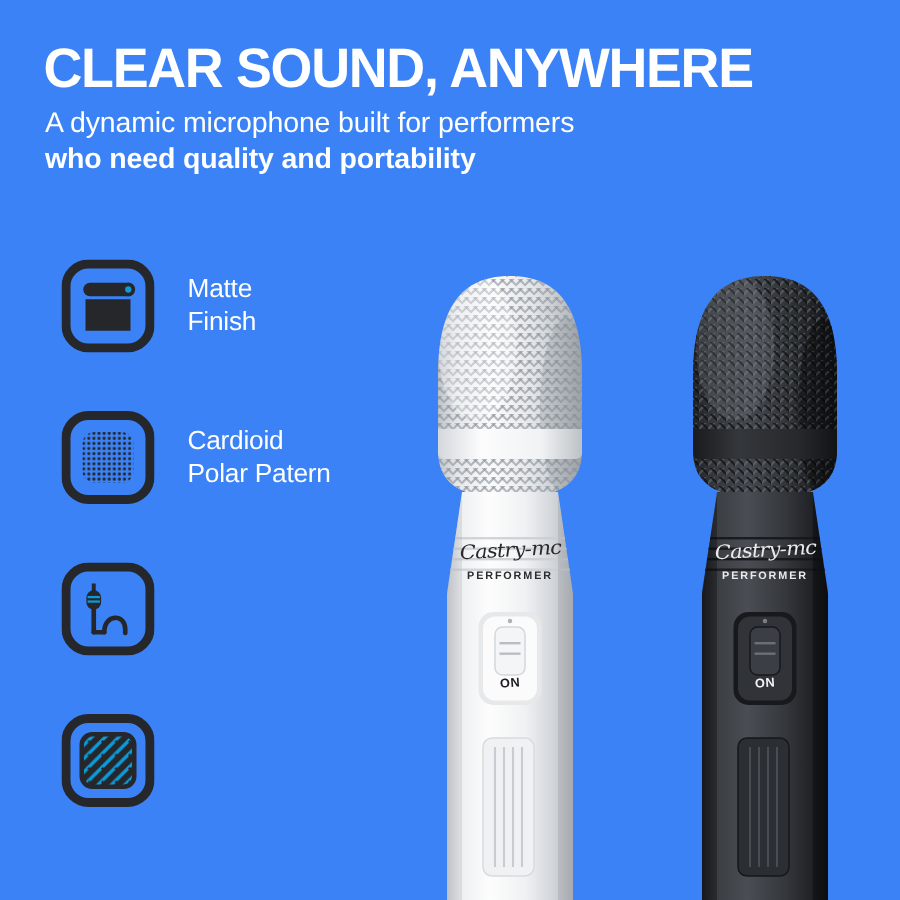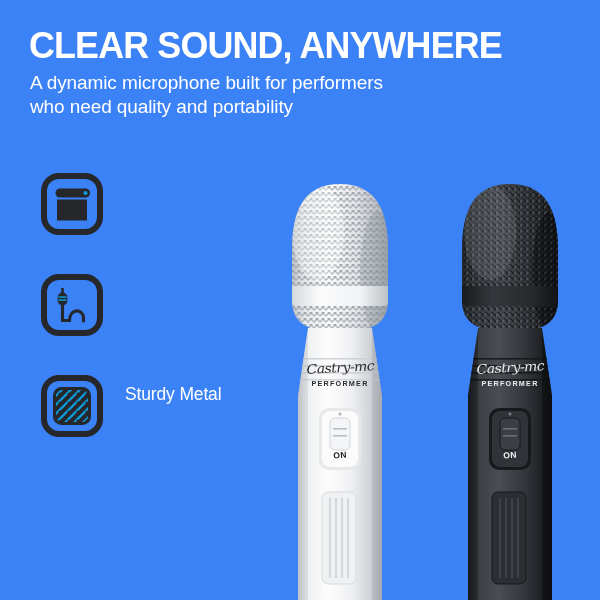--- a/index.html
+++ b/index.html
@@ -36,21 +36,21 @@
     position: absolute;
     left: 30px;
     top: 71px;
     width: 460px;
     color: #ffffff;
     font-size: 19px;
     line-height: 24px;
     font-weight: 400;
     letter-spacing: -0.1px;
   }
-  .subhead .l2 { display: block; }
+  .subhead .l2 { display: block; font-weight: bold; }
 
   
   .features {
     position: absolute;
     left: 41px;
     top: 173px;
     width: 235px;
   }
   .feature {
     position: relative;
@@ -145,22 +145,48 @@
     <div class="feature">
       <div class="feat-icon">
         <svg viewBox="0 0 62 62">
           <rect x="3" y="3" width="56" height="56" rx="15" ry="15" fill="none" stroke="#26272B" stroke-width="6"></rect>
           <rect x="14.5" y="15.5" width="33" height="9" rx="4.5" ry="4.5" fill="#26272B"></rect>
           <circle cx="44.5" cy="20" r="4.6" fill="#26272B"></circle>
           <circle cx="44.5" cy="20" r="2.1" fill="#0b9ada"></circle>
           <rect x="16" y="26.5" width="30" height="21" fill="#26272B"></rect>
         </svg>
       </div>
-    </div>
-
+      <div class="feat-label">
+        <span>Matte</span>
+        <span class="l2">Finish</span>
+      </div>
+    </div>
+
+    <div class="feature">
+      <div class="feat-icon">
+        <svg viewBox="0 0 62 62">
+          <defs>
+            <pattern id="dots" x="0" y="0" width="3.4" height="3.4" patternUnits="userSpaceOnUse">
+              <circle cx="1.2" cy="1.2" r="1.05" fill="#26272B"></circle>
+            </pattern>
+            <clipPath id="dotclip">
+              <rect x="14" y="14" width="34" height="34" rx="8" ry="8"></rect>
+            </clipPath>
+          </defs>
+          <rect x="3" y="3" width="56" height="56" rx="15" ry="15" fill="none" stroke="#26272B" stroke-width="6"></rect>
+          <g clip-path="url(#dotclip)">
+            <rect x="13" y="13" width="36" height="36" fill="url(#dots)"></rect>
+          </g>
+        </svg>
+      </div>
+      <div class="feat-label">
+        <span>Cardioid</span>
+        <span class="l2">Polar Patern</span>
+      </div>
+    </div>
 
     <div class="feature">
       <div class="feat-icon">
         <svg viewBox="0 0 62 62">
           <rect x="3" y="3" width="56" height="56" rx="15" ry="15" fill="none" stroke="#26272B" stroke-width="6"></rect>
 
           <rect x="20.2" y="14" width="2.6" height="5" fill="#26272B"></rect>
 
           <rect x="16.6" y="18.5" width="9.8" height="13" rx="4.9" ry="4.9" fill="#26272B"></rect>
           <rect x="17.4" y="22.3" width="8.2" height="1.5" fill="#0b9ada"></rect>
@@ -189,21 +215,20 @@
             </clipPath>
           </defs>
           <rect x="3" y="3" width="56" height="56" rx="15" ry="15" fill="none" stroke="#26272B" stroke-width="6"></rect>
           <g clip-path="url(#weaveclip)">
             <rect x="13" y="13" width="36" height="36" fill="url(#weave)"></rect>
           </g>
           <rect x="13.5" y="13.5" width="35" height="35" rx="7" ry="7" fill="none" stroke="#26272B" stroke-width="3"></rect>
         </svg>
       </div>
       <div class="feat-label">
-        <span>Sturdy Metal</span>
       </div>
     </div>
 
   </div>
 
   <div class="mic mic-white">
     <svg viewBox="0 0 124 438" preserveAspectRatio="none">
       <defs>
         <linearGradient id="wGrille" x1="0" y1="0" x2="1" y2="0">
           <stop offset="0" stop-color="#BFC4C9"></stop>

